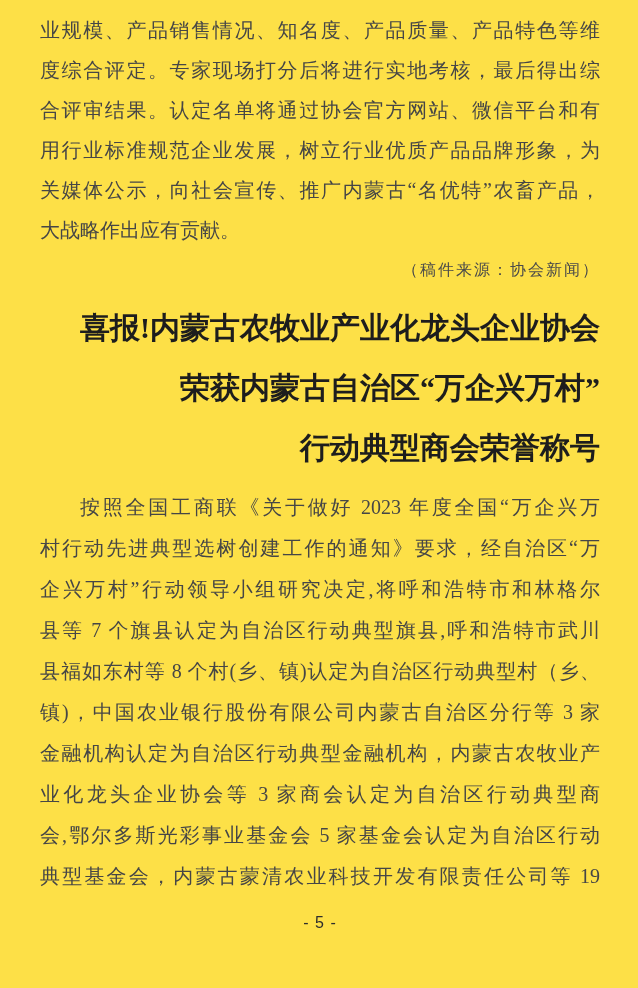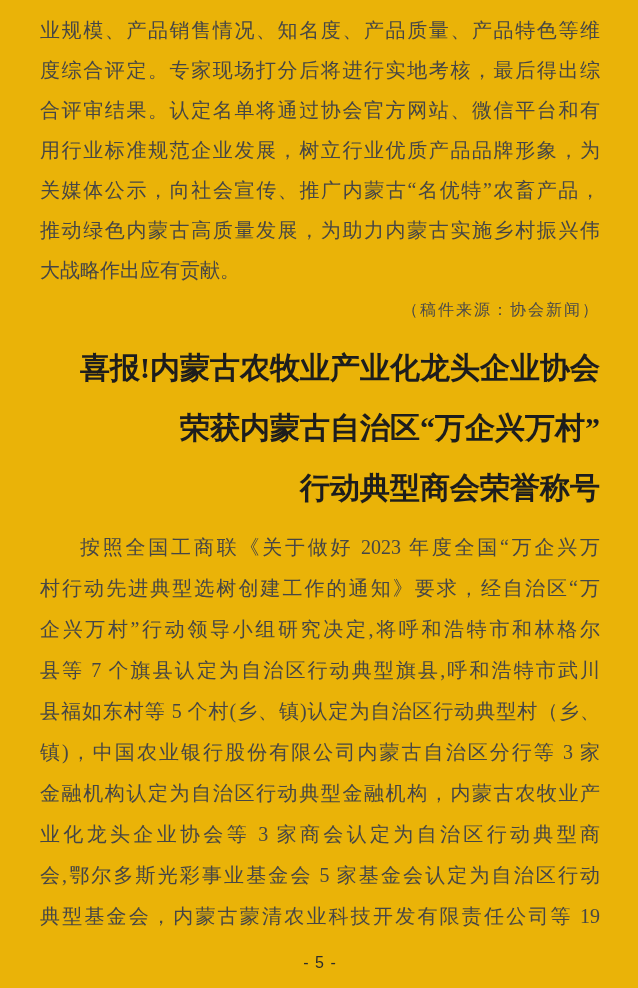--- a/index.html
+++ b/index.html
@@ -1,20 +1,20 @@
 <!DOCTYPE html>
 <html><head>
 <meta charset="utf-8">
 <style>
   html, body { margin: 0; padding: 0; background: #ffffff; }
   .page {
     position: relative;
     width: 638px;
     height: 988px;
-    background: #eab308;
+    background: #fde047;
     box-sizing: border-box;
     padding: 10px 38px 0 40px;
     font-family: "Liberation Serif", "DejaVu Serif", serif;
     color: #464646;
     overflow: hidden;
   }
   .para { width: 100%; }
   .line {
     font-size: 20px;
     line-height: 40px;
@@ -62,38 +62,37 @@
 <body>
 
 <div class="page">
 
   <div class="para">
     <div class="line">业规模、产品销售情况、知名度、产品质量、产品特色等维</div>
     <div class="line">度综合评定。专家现场打分后将进行实地考核，最后得出综</div>
     <div class="line">合评审结果。认定名单将通过协会官方网站、微信平台和有</div>
     <div class="line">用行业标准规范企业发展，树立行业优质产品品牌形象，为</div>
     <div class="line">关媒体公示，向社会宣传、推广内蒙古“名优特”农畜产品，</div>
-    <div class="line">推动绿色内蒙古高质量发展，为助力内蒙古实施乡村振兴伟</div>
     <div class="line noj">大战略作出应有贡献。</div>
   </div>
 
   <div class="source">（稿件来源：协会新闻）</div>
 
   <div class="heading">
     <div class="hline">喜报!内蒙古农牧业产业化龙头企业协会</div>
     <div class="hline">荣获内蒙古自治区“万企兴万村”</div>
     <div class="hline">行动典型商会荣誉称号</div>
   </div>
 
   <div class="para para2">
     <div class="line indent">按照全国工商联《关于做好 2023 年度全国“万企兴万</div>
     <div class="line">村行动先进典型选树创建工作的通知》要求，经自治区“万</div>
     <div class="line">企兴万村”行动领导小组研究决定,将呼和浩特市和林格尔</div>
     <div class="line">县等 7 个旗县认定为自治区行动典型旗县,呼和浩特市武川</div>
-    <div class="line">县福如东村等 5 个村(乡、镇)认定为自治区行动典型村（乡、</div>
+    <div class="line">县福如东村等 8 个村(乡、镇)认定为自治区行动典型村（乡、</div>
     <div class="line">镇)，中国农业银行股份有限公司内蒙古自治区分行等 3 家</div>
     <div class="line">金融机构认定为自治区行动典型金融机构，内蒙古农牧业产</div>
     <div class="line">业化龙头企业协会等 3 家商会认定为自治区行动典型商</div>
     <div class="line">会,鄂尔多斯光彩事业基金会 5 家基金会认定为自治区行动</div>
     <div class="line">典型基金会，内蒙古蒙清农业科技开发有限责任公司等 19</div>
   </div>
 
   <div class="pagenum">- 5 -</div>
 
 </div>

